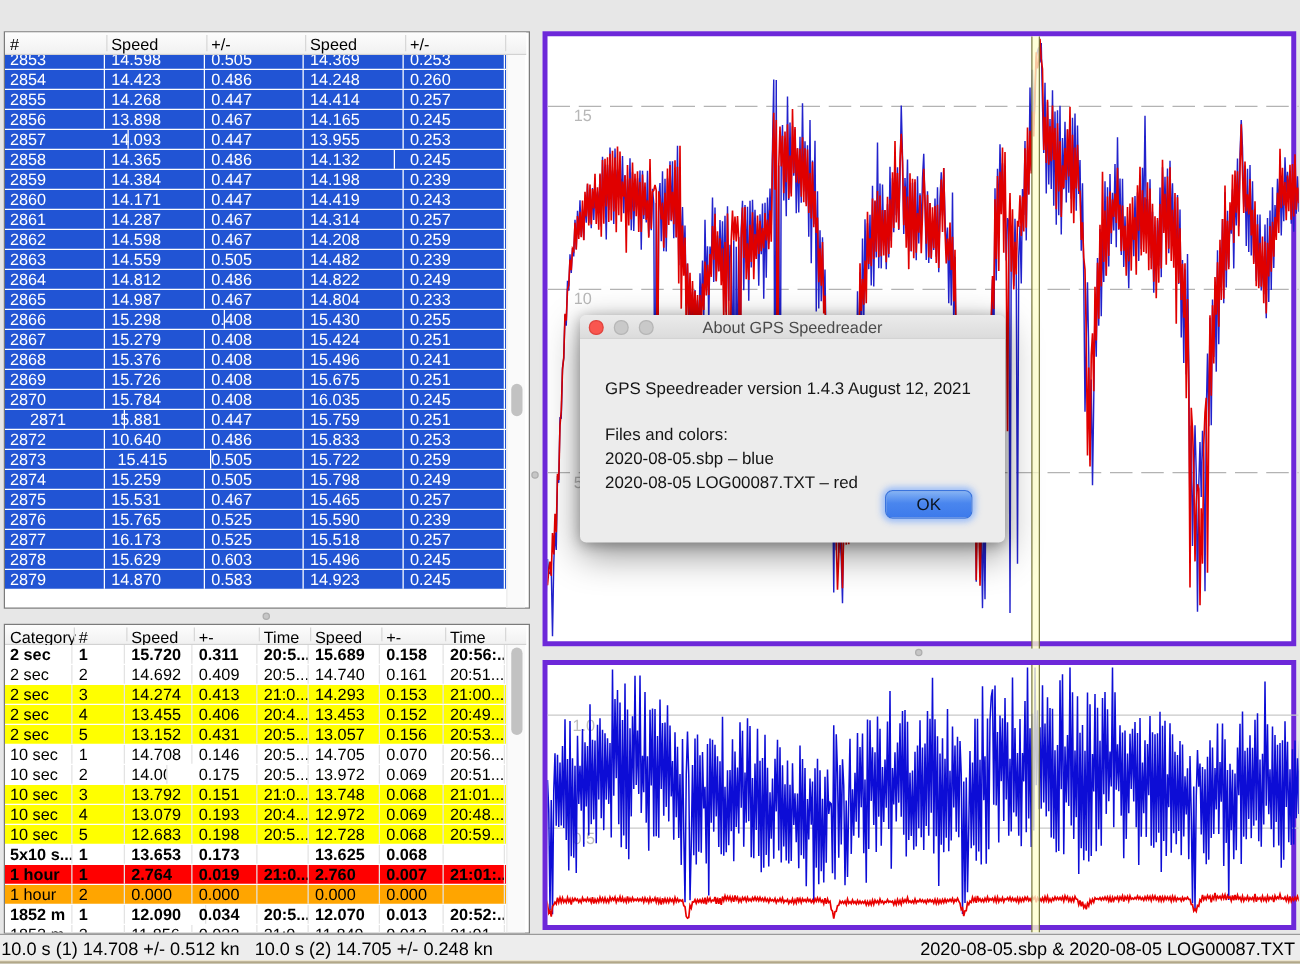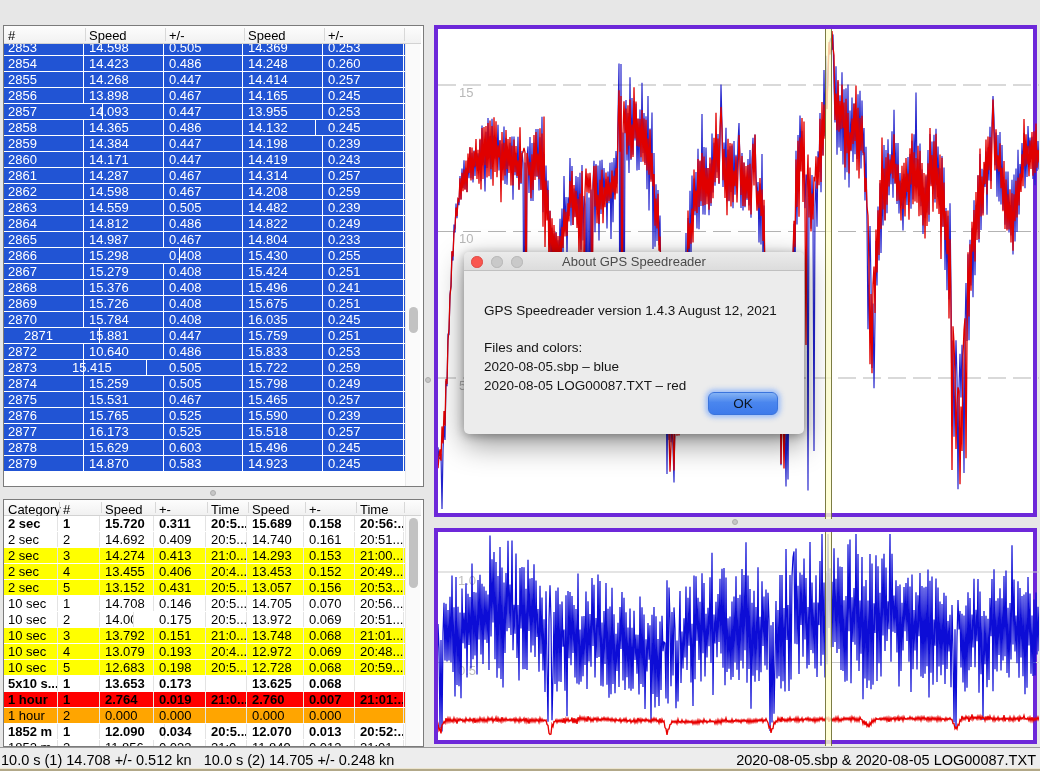--- a/index.html
+++ b/index.html
@@ -247,21 +247,21 @@
           </div>
 <div class="trow">
             <div class="c" style="left:0px;width:80px">2872</div>
             <div class="c" style="left:81px;width:79px">10.640</div>
             <div class="c" style="left:161px;width:78px">0.486</div>
             <div class="c" style="left:240px;width:79px">15.833</div>
             <div class="c" style="left:320px;width:80px">0.253</div>
           </div>
 <div class="trow">
             <div class="c" style="left:0px;width:80px">2873</div>
-            <div class="c" style="left:64px;width:79px">15.415</div>
+            <div class="c" style="left:86px;width:79px">15.415</div>
             <div class="c" style="left:161px;width:78px">0.505</div>
             <div class="c" style="left:240px;width:79px">15.722</div>
             <div class="c" style="left:320px;width:80px">0.259</div>
           </div>
 <div class="trow">
             <div class="c" style="left:0px;width:80px">2874</div>
             <div class="c" style="left:81px;width:79px">15.259</div>
             <div class="c" style="left:161px;width:78px">0.505</div>
             <div class="c" style="left:240px;width:79px">15.798</div>
             <div class="c" style="left:320px;width:80px">0.249</div>

